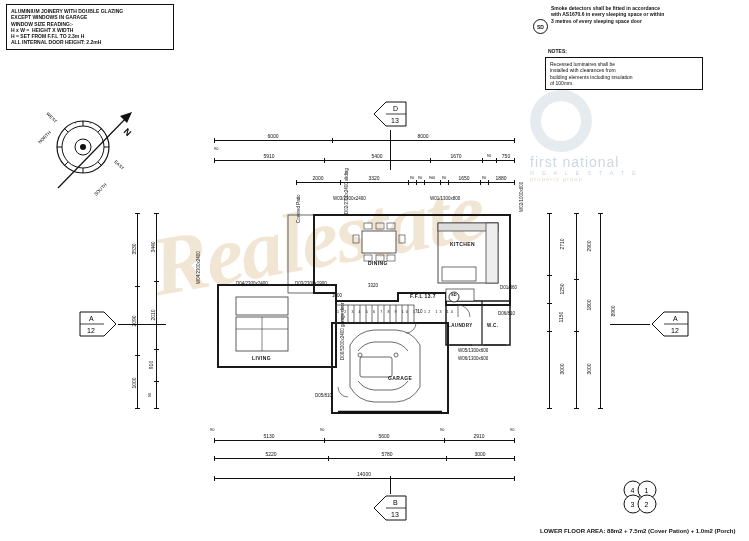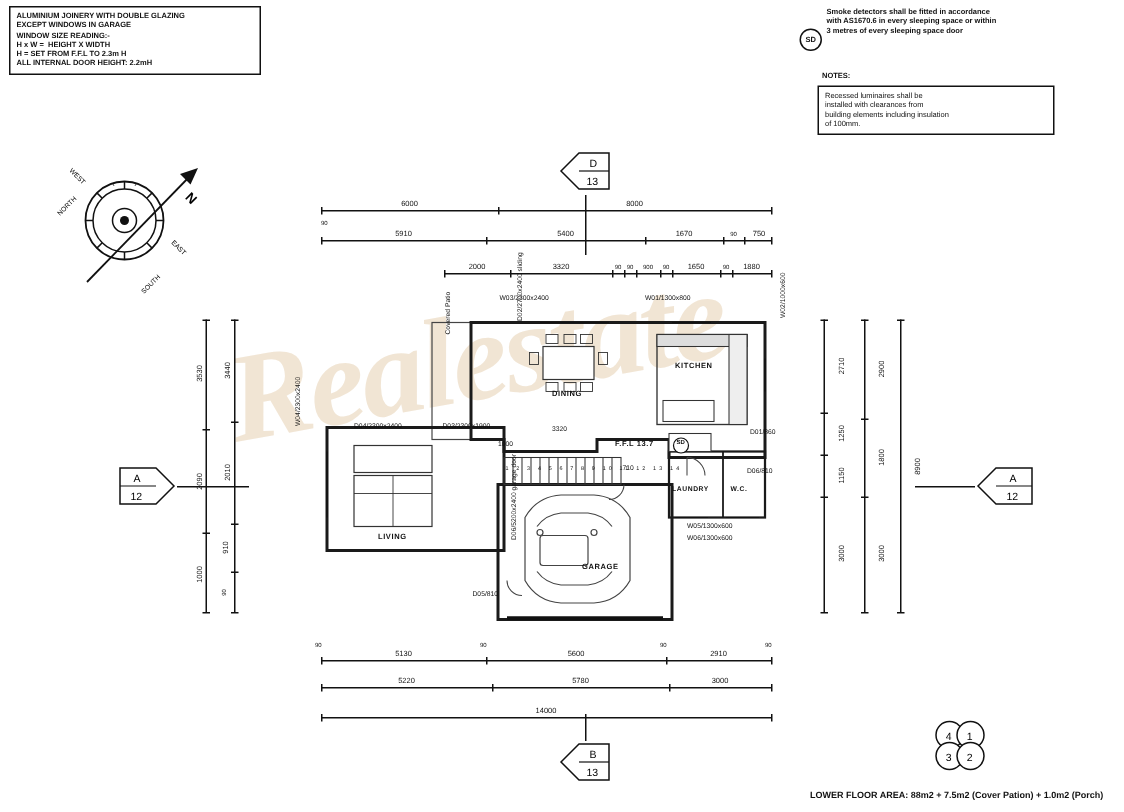--- a/index.html
+++ b/index.html
@@ -59,20 +59,26 @@
   .circ{position:absolute;border:1px solid #111;border-radius:50%;background:#fff;
         font-size:5px;display:flex;align-items:center;justify-content:center;}
 </style>
 </head>
 <body>
 
 <div class="sheet">
 
   <div class="wm">Realestate</div>
 
+  <div class="logo-wrap">
+    <div class="logo-swirl"></div>
+    <div class="logo-text">first national</div>
+    <div class="logo-sub">R E A L   E S T A T E</div>
+    <div class="logo-sub2">property group</div>
+  </div>
 
   <div class="abs box titlebox" style="left:6px;top:4px;width:158px;">
     <div class="txt bold">ALUMINIUM JOINERY WITH DOUBLE GLAZING</div>
     <div class="txt bold">EXCEPT WINDOWS IN GARAGE</div>
     <div class="txt bold">WINDOW SIZE READING:-</div>
     <div class="txt bold">H x W =  HEIGHT X WIDTH</div>
     <div class="txt bold">H = SET FROM F.F.L TO 2.3m H</div>
     <div class="txt bold">ALL INTERNAL DOOR HEIGHT: 2.2mH</div>
   </div>
 

